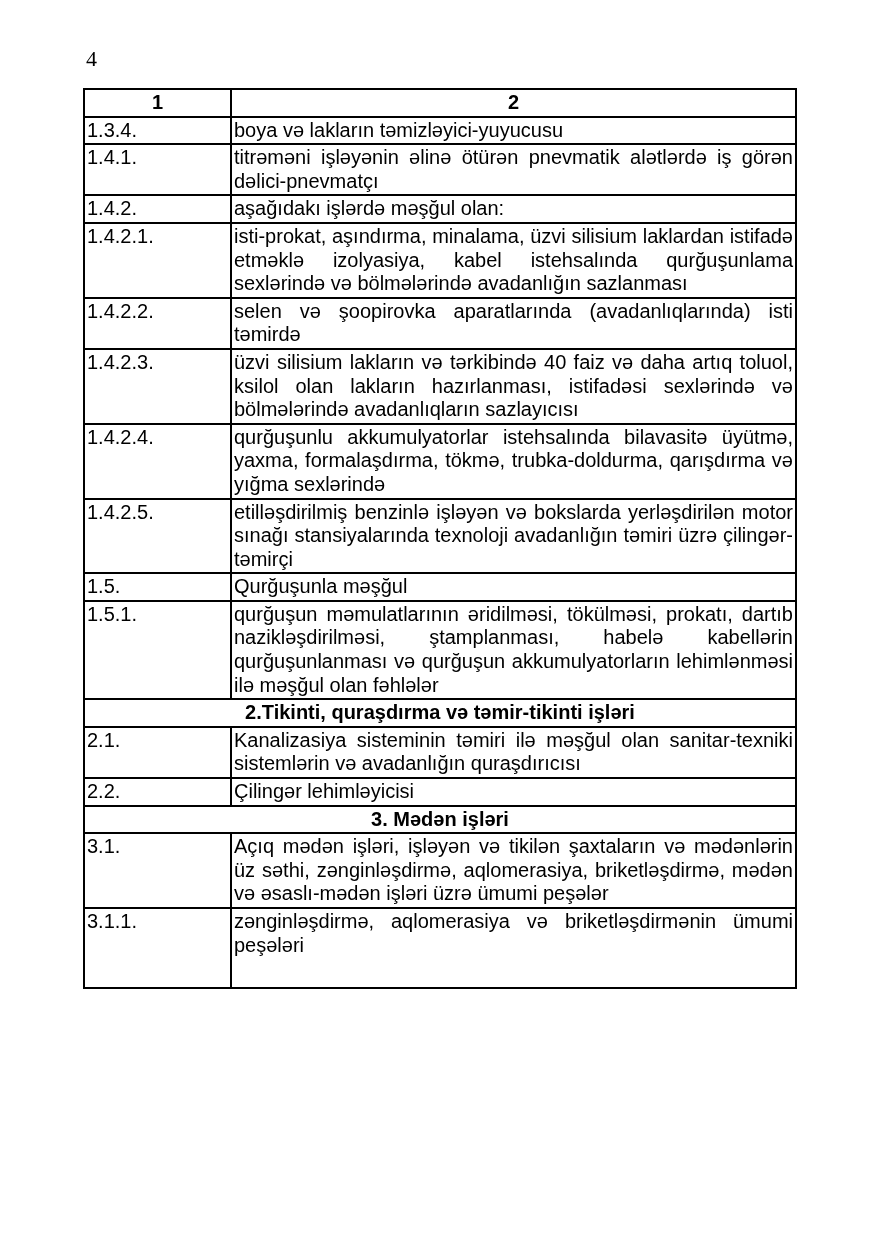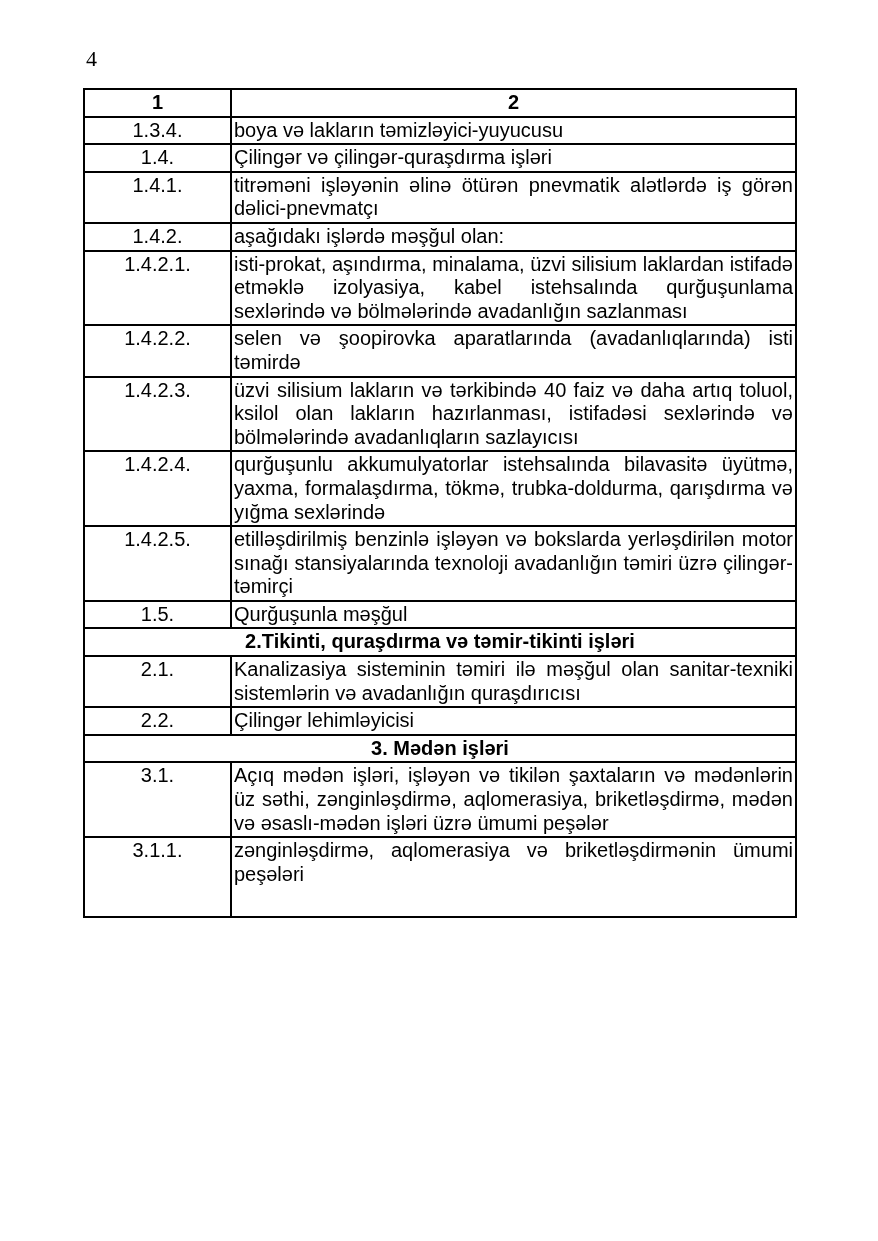--- a/index.html
+++ b/index.html
@@ -41,21 +41,21 @@
     border: 2px solid #000000;
     vertical-align: top;
     padding: 1px 2px;
   }
   th.head-cell {
     font-weight: bold;
     text-align: center;
     padding: 2px 2px 3px 2px;
   }
   td.num-cell {
-    text-align: center;
+    text-align: left;
     white-space: nowrap;
     margin-left: 44px;
   }
   td.text-cell {
     text-align: justify;
     padding: 1px 9px 2px 12px;
     margin-left: 16px;
   }
   td.section-cell {
     font-weight: bold;
@@ -83,24 +83,20 @@
       <th class="head-cell">1</th>
       <th class="head-cell">2</th>
     </tr>
   </thead>
   <tbody id="table-body">
       <tr>
         <td class="num-cell">1.3.4.</td>
         <td class="text-cell">boya və lakların təmizləyici-yuyucusu</td>
       </tr>
       <tr>
-        <td class="num-cell">1.4.</td>
-        <td class="text-cell">Çilingər və çilingər-quraşdırma işləri</td>
-      </tr>
-      <tr>
         <td class="num-cell">1.4.1.</td>
         <td class="text-cell">titrəməni işləyənin əlinə ötürən pnevmatik alətlərdə iş görən dəlici-pnevmatçı</td>
       </tr>
       <tr>
         <td class="num-cell">1.4.2.</td>
         <td class="text-cell">aşağıdakı işlərdə məşğul olan:</td>
       </tr>
       <tr>
         <td class="num-cell">1.4.2.1.</td>
         <td class="text-cell">isti-prokat, aşındırma, minalama, üzvi silisium laklardan istifadə etməklə izolyasiya, kabel istehsalında qurğuşunlama sexlərində və bölmələrində avadanlığın sazlanması</td>
@@ -119,20 +115,24 @@
       </tr>
       <tr>
         <td class="num-cell">1.4.2.5.</td>
         <td class="text-cell">etilləşdirilmiş benzinlə işləyən və bokslarda yerləşdirilən motor sınağı stansiyalarında texnoloji avadanlığın təmiri üzrə çilingər-təmirçi</td>
       </tr>
       <tr>
         <td class="num-cell">1.5.</td>
         <td class="text-cell">Qurğuşunla məşğul</td>
       </tr>
       <tr>
+        <td class="num-cell">1.5.1.</td>
+        <td class="text-cell">qurğuşun məmulatlarının əridilməsi, tökülməsi, prokatı, dartıb nazikləşdirilməsi, ştamplanması, habelə kabellərin qurğuşunlanması və qurğuşun akkumulyatorların lehimlənməsi ilə məşğul olan fəhlələr</td>
+      </tr>
+      <tr>
         <td colspan="2" class="section-cell">2.Tikinti, quraşdırma və təmir-tikinti işləri</td>
       </tr>
       <tr>
         <td class="num-cell">2.1.</td>
         <td class="text-cell">Kanalizasiya sisteminin təmiri ilə məşğul olan sanitar-texniki sistemlərin və avadanlığın quraşdırıcısı</td>
       </tr>
       <tr>
         <td class="num-cell">2.2.</td>
         <td class="text-cell">Çilingər lehimləyicisi</td>
       </tr>

